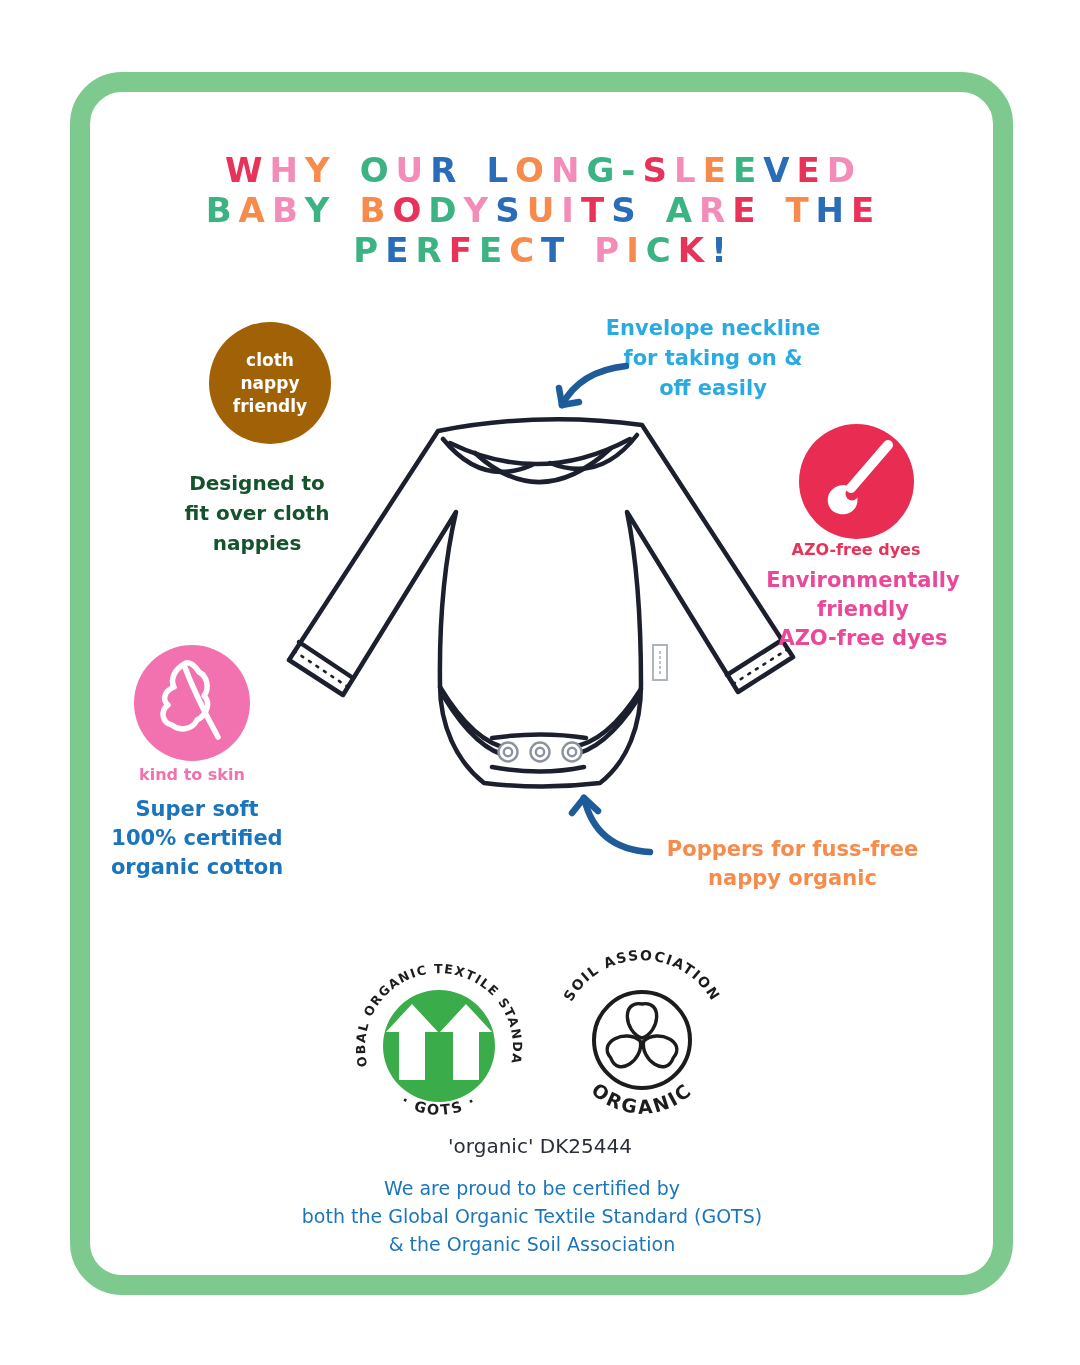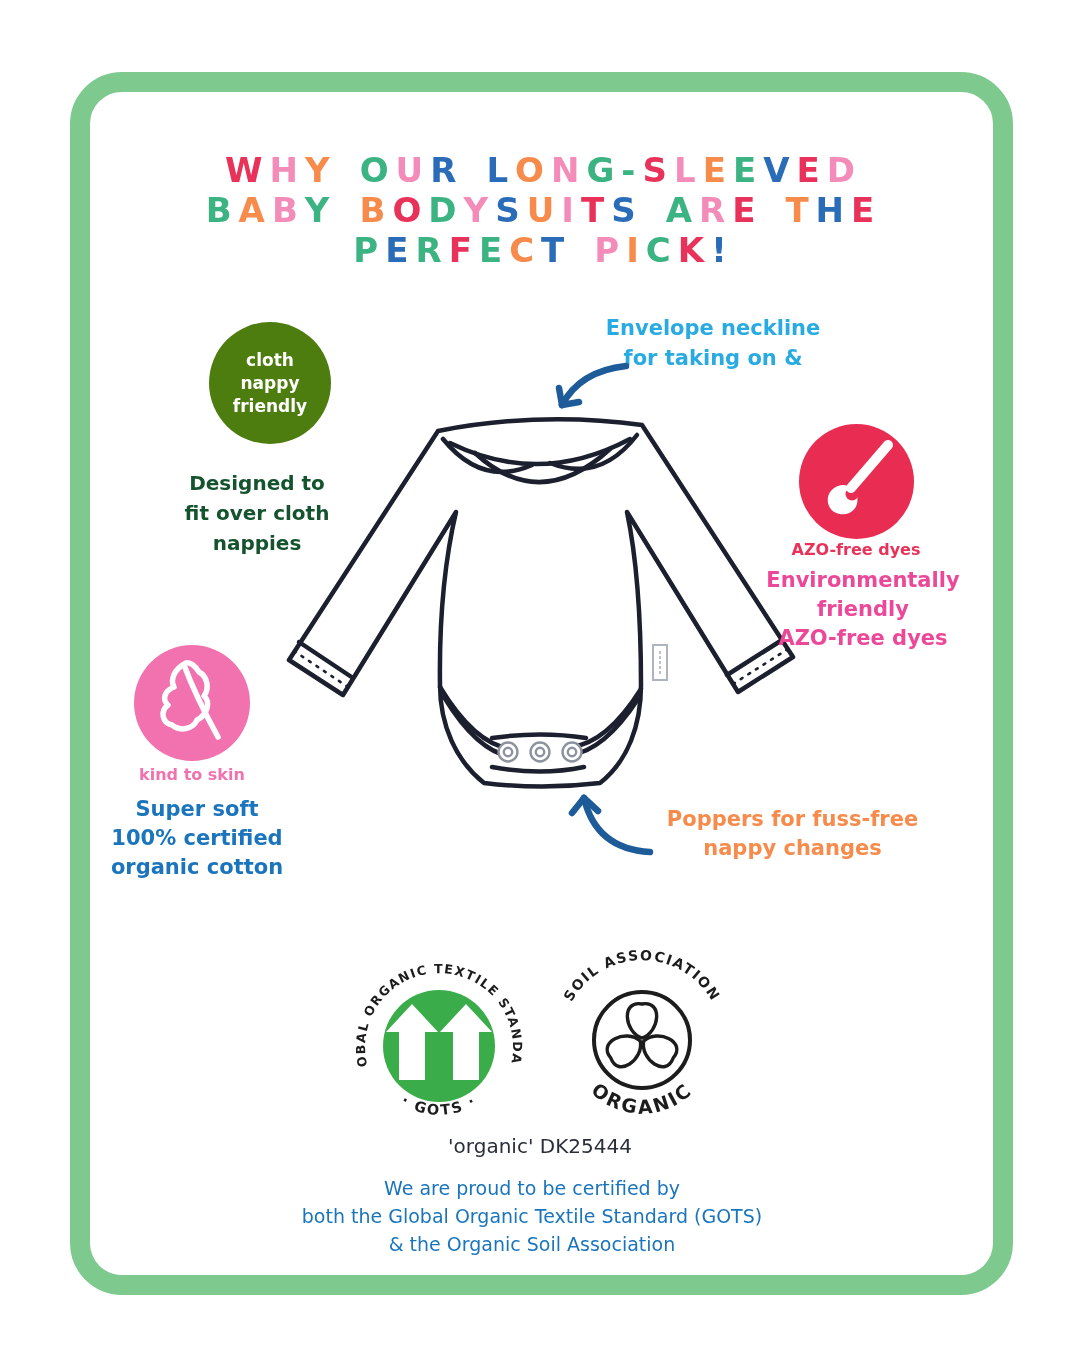--- a/index.html
+++ b/index.html
@@ -14,24 +14,24 @@
   .title-line span{font-weight:bold;font-size:34px;margin:0 3.5px;letter-spacing:0;}
   .title-line .sp{display:inline-block;width:16px;}
   
   .callout{text-align:center;font-weight:bold;}
   .callout div{white-space:nowrap;}
   .envelope{left:593px;top:313px;width:240px;font-size:21px;line-height:30px;color:#29abe2;}
   .designed{left:128px;top:468px;width:258px;font-size:20px;line-height:30px;color:#14532d;}
   .azo-text{left:732px;top:566px;width:262px;font-size:21px;line-height:29px;color:#ec4899;}
   .soft-text{left:72px;top:795px;width:250px;font-size:21px;line-height:29px;color:#1b75bc;}
   .rainbow{left:303px;top:822px;width:250px;font-size:21px;line-height:30px;color:#e8325a;}
-  .poppers-text{left:640px;top:805px;width:305px;font-size:21px;line-height:29px;color:#f68b4b;}
+  .poppers-text{left:640px;top:835px;width:305px;font-size:21px;line-height:29px;color:#f68b4b;}
   
   .badge{border-radius:50%;text-align:center;}
-  .cloth-badge{left:209px;top:322px;width:122px;height:122px;background:#4d7c0f;
+  .cloth-badge{left:209px;top:322px;width:122px;height:122px;background:#a16207;
                color:#fff;font-weight:bold;font-size:17px;line-height:23px;padding-top:0;
                display:flex;flex-direction:column;justify-content:center;}
   .azo-badge{left:799px;top:424px;width:115px;height:115px;background:#e82c52;}
   .kind-badge{left:134px;top:645px;width:116px;height:116px;background:#f172ae;}
   .badge-label{text-align:center;font-weight:bold;font-size:16px;}
   .azo-label{left:756px;top:540px;width:200px;color:#e8325a;}
   .kind-label{left:92px;top:765px;width:200px;color:#f172ae;}
   
   .organic-code{left:340px;top:1134px;width:400px;text-align:center;font-size:20px;color:#2a2e39;}
   .footer{left:182px;top:1174px;width:700px;text-align:center;font-size:19px;line-height:28px;color:#1b75bc;}
@@ -46,20 +46,21 @@
 
   <div class="abs title" id="title-lines">
       <div class="title-line"><span style="color: rgb(232, 50, 90);">W</span><span style="color: rgb(244, 140, 186);">H</span><span style="color: rgb(246, 139, 75);">Y</span><span class="sp"></span><span style="color: rgb(60, 179, 131);">O</span><span style="color: rgb(244, 140, 186);">U</span><span style="color: rgb(43, 108, 184);">R</span><span class="sp"></span><span style="color: rgb(43, 108, 184);">L</span><span style="color: rgb(246, 139, 75);">O</span><span style="color: rgb(244, 140, 186);">N</span><span style="color: rgb(60, 179, 131);">G</span><span style="color: rgb(60, 179, 131);">-</span><span style="color: rgb(232, 50, 90);">S</span><span style="color: rgb(244, 140, 186);">L</span><span style="color: rgb(246, 139, 75);">E</span><span style="color: rgb(60, 179, 131);">E</span><span style="color: rgb(43, 108, 184);">V</span><span style="color: rgb(232, 50, 90);">E</span><span style="color: rgb(244, 140, 186);">D</span></div>
       <div class="title-line"><span style="color: rgb(60, 179, 131);">B</span><span style="color: rgb(246, 139, 75);">A</span><span style="color: rgb(244, 140, 186);">B</span><span style="color: rgb(60, 179, 131);">Y</span><span class="sp"></span><span style="color: rgb(246, 139, 75);">B</span><span style="color: rgb(232, 50, 90);">O</span><span style="color: rgb(60, 179, 131);">D</span><span style="color: rgb(244, 140, 186);">Y</span><span style="color: rgb(43, 108, 184);">S</span><span style="color: rgb(246, 139, 75);">U</span><span style="color: rgb(244, 140, 186);">I</span><span style="color: rgb(232, 50, 90);">T</span><span style="color: rgb(43, 108, 184);">S</span><span class="sp"></span><span style="color: rgb(60, 179, 131);">A</span><span style="color: rgb(244, 140, 186);">R</span><span style="color: rgb(232, 50, 90);">E</span><span class="sp"></span><span style="color: rgb(246, 139, 75);">T</span><span style="color: rgb(43, 108, 184);">H</span><span style="color: rgb(232, 50, 90);">E</span></div>
       <div class="title-line"><span style="color: rgb(60, 179, 131);">P</span><span style="color: rgb(43, 108, 184);">E</span><span style="color: rgb(60, 179, 131);">R</span><span style="color: rgb(232, 50, 90);">F</span><span style="color: rgb(60, 179, 131);">E</span><span style="color: rgb(246, 139, 75);">C</span><span style="color: rgb(43, 108, 184);">T</span><span class="sp"></span><span style="color: rgb(244, 140, 186);">P</span><span style="color: rgb(246, 139, 75);">I</span><span style="color: rgb(60, 179, 131);">C</span><span style="color: rgb(232, 50, 90);">K</span><span style="color: rgb(43, 108, 184);">!</span></div>
     </div>
 
   <div class="abs callout envelope">
     <div>Envelope neckline</div>
     <div>for taking on &amp;</div>
+    <div>off easily</div>
   </div>
 
   <svg class="abs" style="left:548px;top:360px;" width="95" height="60" viewBox="0 0 95 60">
     <g fill="none" stroke="#1e5b99" stroke-width="6.5" stroke-linecap="round">
       <path d="M 78,6 Q 32,11 14,45"></path>
       <path d="M 14,45 L 11,28"></path>
       <path d="M 14,45 L 31,42"></path>
     </g>
   </svg>
 
@@ -146,21 +147,21 @@
   <div class="abs badge-label kind-label">kind to skin</div>
   <div class="abs callout soft-text">
     <div>Super soft</div>
     <div>100% certified</div>
     <div>organic cotton</div>
   </div>
 
 
   <div class="abs callout poppers-text">
     <div>Poppers for fuss-free</div>
-    <div>nappy changes</div>
+    <div>nappy organic</div>
   </div>
 
   <svg class="abs" style="left:556px;top:785px;" width="110" height="80" viewBox="0 0 110 80">
     <g fill="none" stroke="#1e5b99" stroke-width="6.5" stroke-linecap="round">
       <path d="M 94,67 Q 40,64 28,13"></path>
       <path d="M 28,13 L 16,28"></path>
       <path d="M 28,13 L 42,26"></path>
     </g>
   </svg>
 

